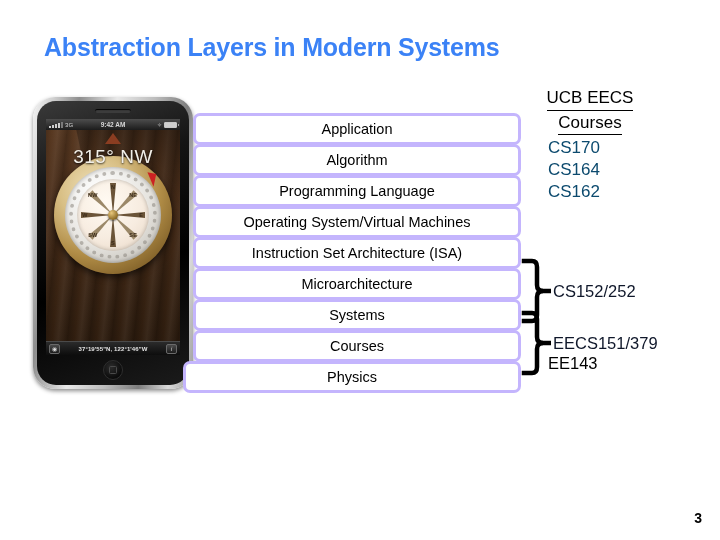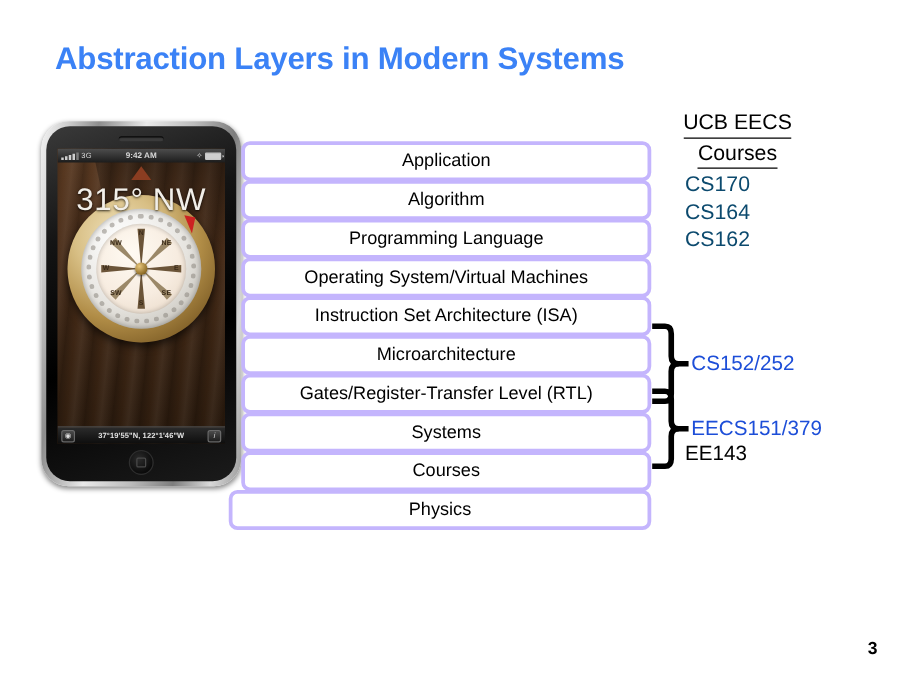--- a/index.html
+++ b/index.html
@@ -186,21 +186,21 @@
     width: 0; height: 0;
     border-left: 8px solid transparent;
     border-right: 8px solid transparent;
     border-bottom: 11px solid #8a3d21;
   }
   #heading-readout {
     position: absolute; z-index: 3;
     top: 27px; left: 0; right: 0;
     text-align: center;
     color: #f2efe9;
-    font-size: 25px;
+    font-size: 19px;
     letter-spacing: .5px;
     text-shadow: 0 1px 2px rgba(0,0,0,.8);
   }
 
   
   #compass-dial {
     position: absolute; z-index: 2;
     left: 50%; top: 96px;
     transform: translate(-50%,-50%);
     width: 118px; height: 118px;
@@ -312,21 +312,21 @@
     color: #0c4a6e;
     line-height: 1.28;
     margin-left: 18px;
   }
 
   
   .brace-group { position: absolute; display: flex; align-items: center; }
   .brace-svg { display: block; }
   .brace-label {
     font-size: 16.5px;
-    color: #1d4ed8;
+    color: #0f172a;
     white-space: nowrap;
     margin-left: 2px;
   }
   #brace-isa-group   { left: 521px; top: 258px; }
   #brace-rtl-group   { left: 521px; top: 310px; }
   #ee143-label {
     position: absolute;
     left: 548px;
     top: 354px;
     font-size: 16.5px;
@@ -443,23 +443,20 @@
   <div class="layer-box">
     <span class="layer-label">Operating System/Virtual Machines</span>
   </div>
   <div class="layer-box">
     <span class="layer-label">Instruction Set Architecture (ISA)</span>
   </div>
   <div class="layer-box">
     <span class="layer-label">Microarchitecture</span>
   </div>
   <div class="layer-box">
-    <span class="layer-label">Gates/Register-Transfer Level (RTL)</span>
-  </div>
-  <div class="layer-box">
     <span class="layer-label">Systems</span>
   </div>
   <div class="layer-box">
     <span class="layer-label">Courses</span>
   </div>
   <div class="layer-box wide">
     <span class="layer-label">Physics</span>
   </div>
 </div>
 

